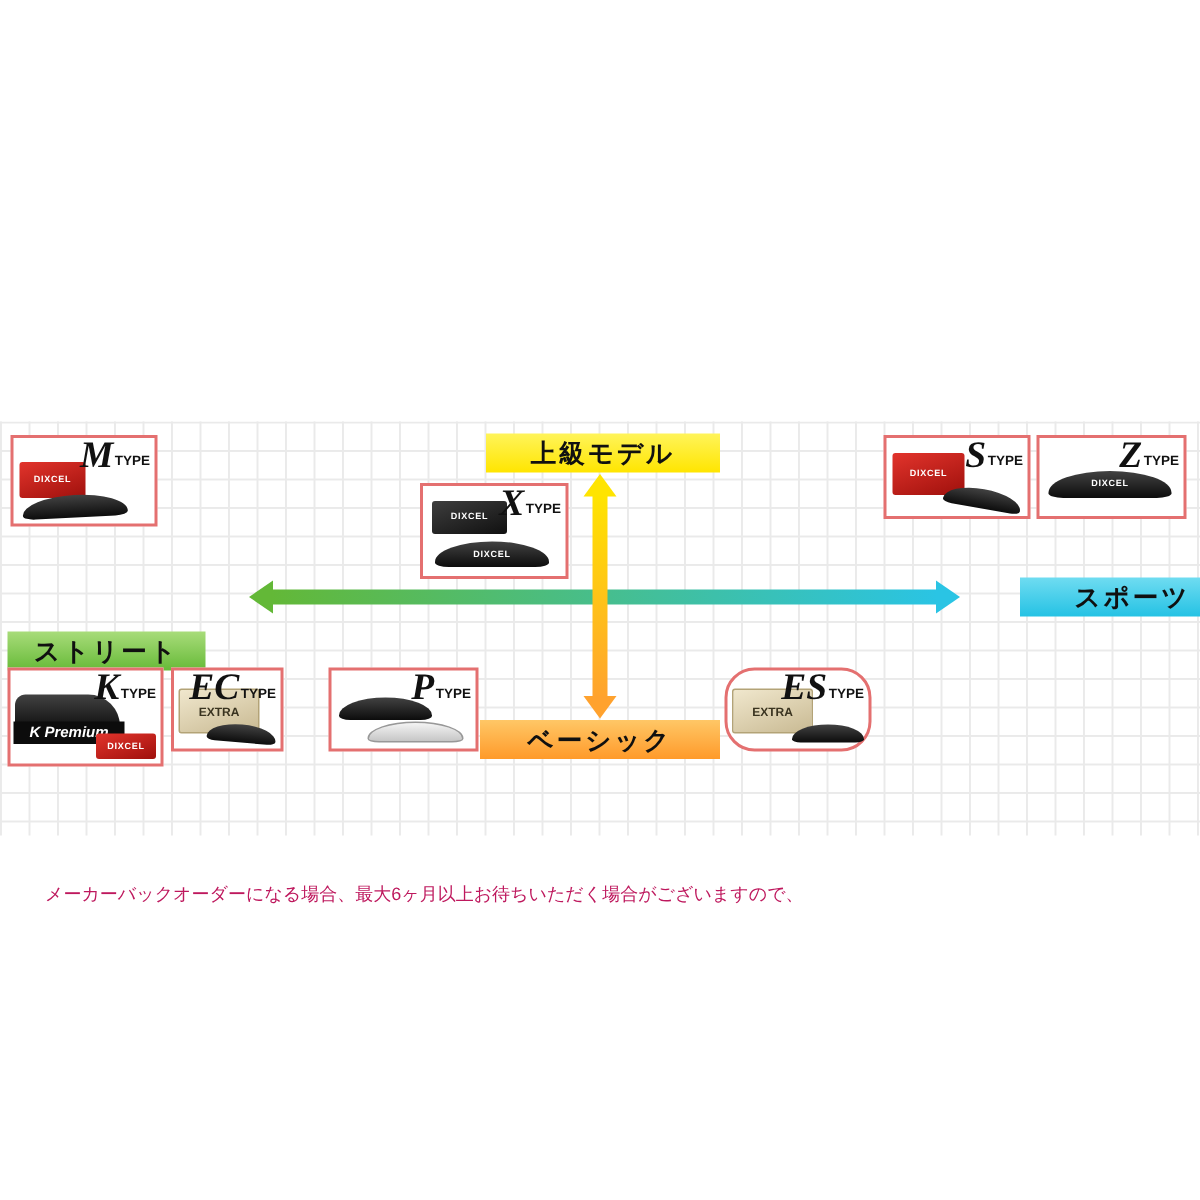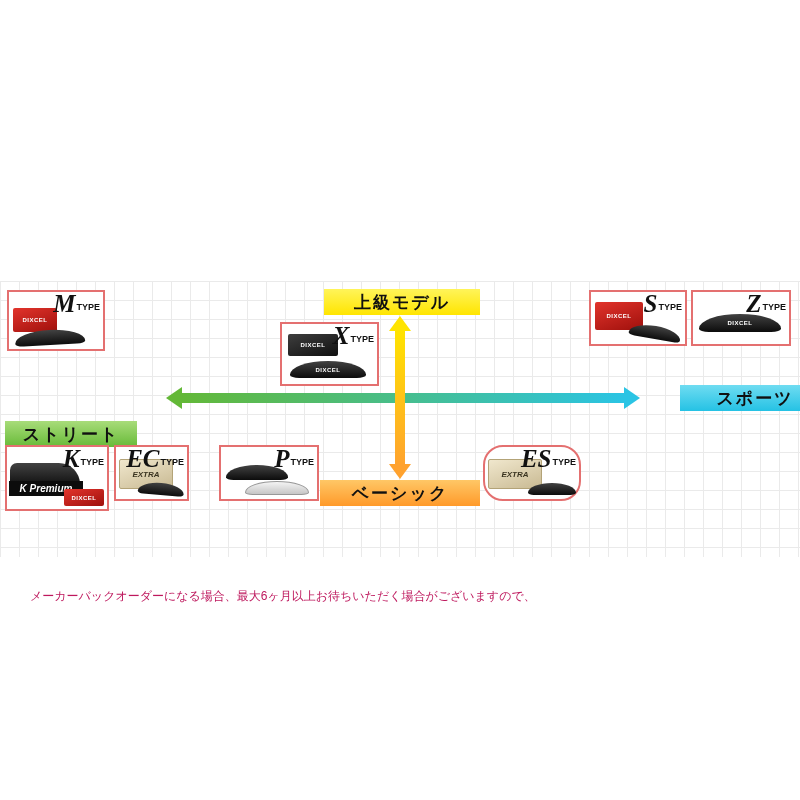--- a/index.html
+++ b/index.html
@@ -50,21 +50,21 @@
     font-size:25px;line-height:0.85;color:#111;}
   .type-suffix{font-size:9px;font-weight:bold;margin-left:1px;margin-bottom:2px;color:#111;}
 
   
   .art{position:absolute;box-sizing:border-box;}
   .redbox{background:linear-gradient(160deg,#e2342c,#9f100c);color:#fff;display:flex;align-items:center;
     justify-content:center;font-size:6px;font-weight:bold;letter-spacing:.5px;border-radius:2px;}
   .blackbox{background:linear-gradient(160deg,#3e3e3e,#101010);color:#fff;display:flex;align-items:center;
     justify-content:center;font-size:6px;font-weight:bold;letter-spacing:.5px;border-radius:2px;}
   .tanbox{background:linear-gradient(160deg,#f0e7cd,#c9ba93);color:#3a3420;display:flex;align-items:center;
-    justify-content:center;font-size:8px;font-weight:bold;font-style:italic;border:1px solid #b3a377;border-radius:2px;}
+    justify-content:center;font-size:8px;font-weight:bold;border:1px solid #b3a377;border-radius:2px;}
   .pad{background:linear-gradient(#424242,#0c0c0c);border-radius:50% 50% 12% 12% / 80% 80% 18% 18%;
     display:flex;align-items:center;justify-content:center;color:#fff;font-size:6px;font-weight:bold;letter-spacing:.5px;}
   .pad.light{background:linear-gradient(#f4f4f4,#c6c6c6);border:1px solid #989898;color:#333;}
   .kband{background:#0c0c0c;color:#fff;display:flex;align-items:center;justify-content:center;
     font-style:italic;font-weight:bold;font-size:10px;}
 
   .m-redbox {left:4px;top:16px;width:44px;height:24px;}
   .m-pad    {left:6px;bottom:4px;width:70px;height:15px;transform:rotate(-3deg);}
   .x-blackbox{left:6px;top:10px;width:50px;height:22px;}
   .x-pad    {left:8px;bottom:6px;width:76px;height:17px;}

